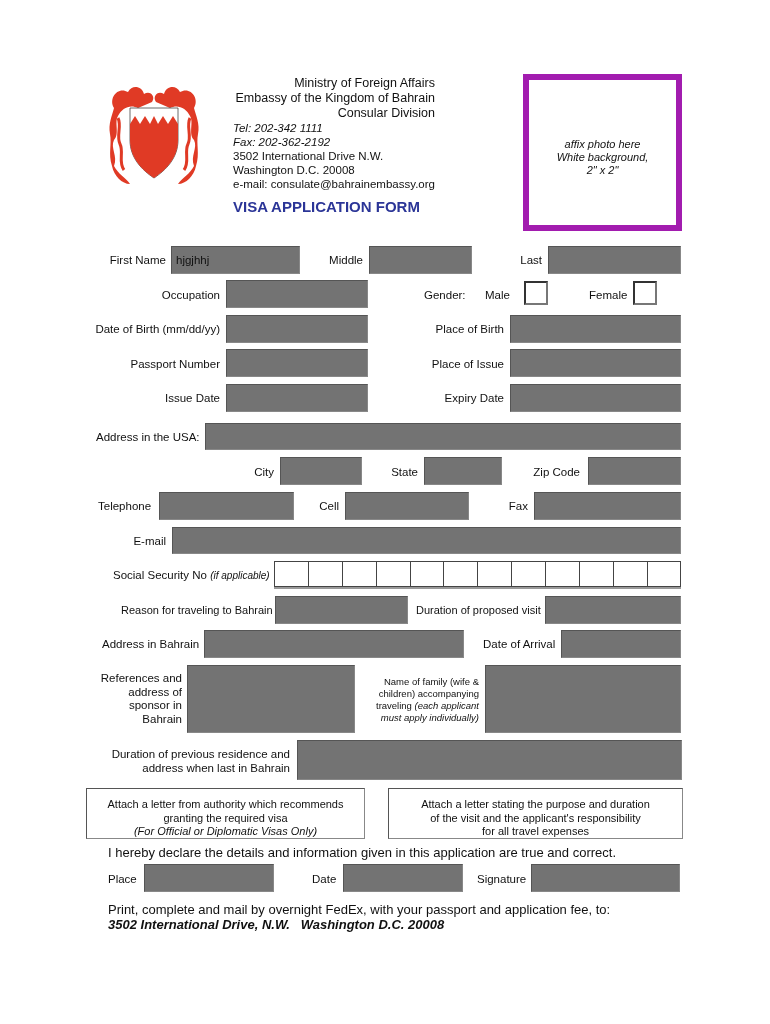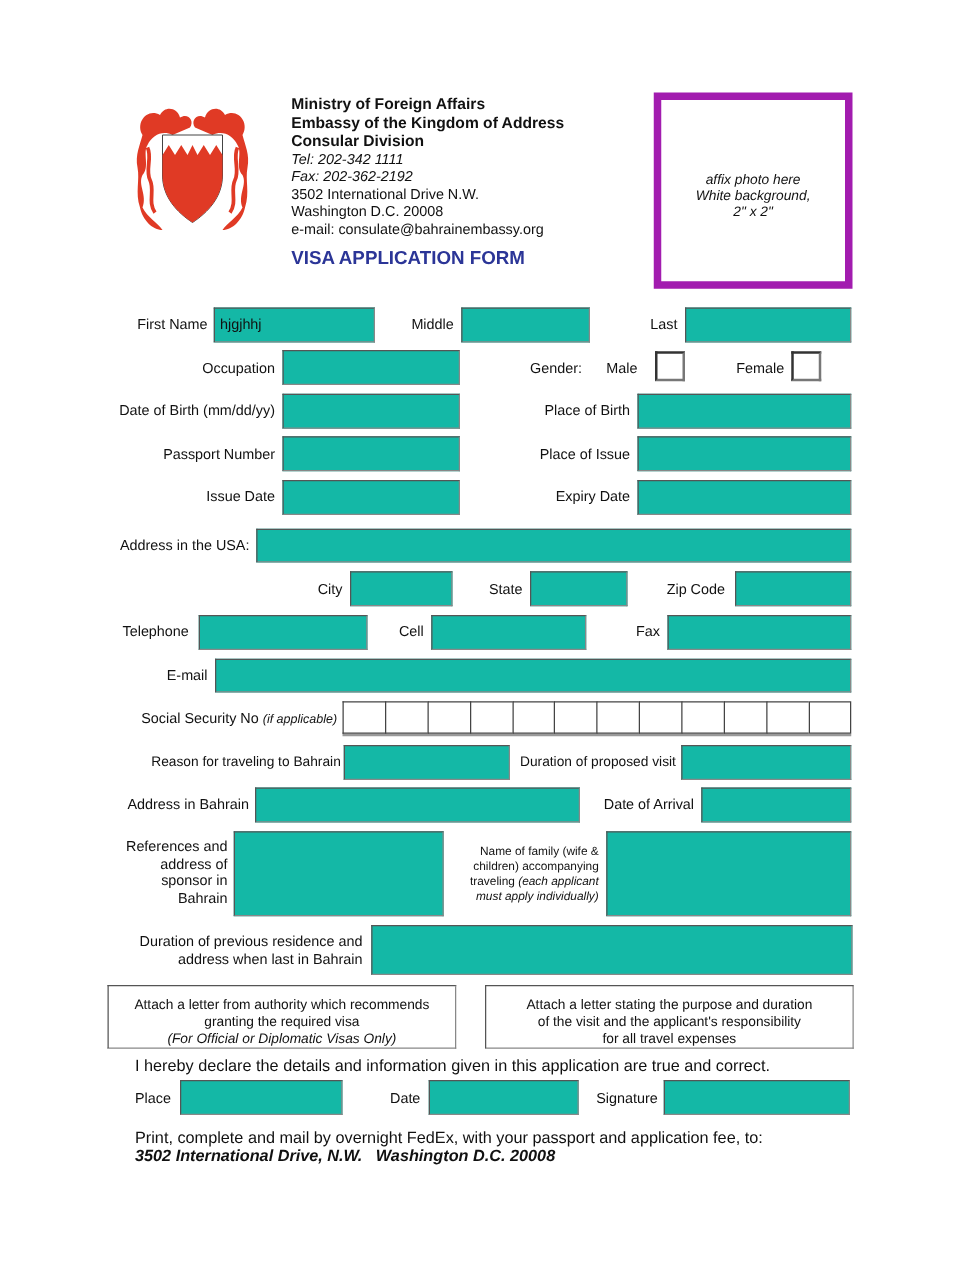--- a/index.html
+++ b/index.html
@@ -2,25 +2,25 @@
 <html><head>
 <meta charset="utf-8">
 <style>
   html, body { margin: 0; padding: 0; background: #ffffff; }
   body { width: 770px; height: 1024px; position: relative; overflow: hidden;
          font-family: "Liberation Sans", sans-serif; color: #111; }
   .abs { position: absolute; }
   .lbl { position: absolute; font-size: 11.5px; color: #111; white-space: nowrap; line-height: 14px; }
   .lbl.r { text-align: right; }
   .box { position: absolute; box-sizing: border-box; border: 1px solid #555;
-         border-right-color: #888; border-bottom-color: #888; background: #14b8a6;
+         border-right-color: #888; border-bottom-color: #888; background: #737373;
          font-size: 11.5px; padding: 0 4px; line-height: 26px; font-family: "Liberation Sans", sans-serif; color:#111; }
   .chk { position: absolute; box-sizing: border-box; width: 24px; height: 24px;
          border: 2px solid #333; border-right-color:#777; border-bottom-color:#777; background:#fff; }
-  .hdr-bold { font-weight: bold; font-size: 12.5px; line-height: 15px; }
+  .hdr-bold { font-weight: normal; font-size: 12.5px; line-height: 15px; text-align: right; }
   .hdr-it { font-style: italic; font-size: 11.5px; line-height: 14px; }
   .hdr-n { font-size: 11.5px; line-height: 14px; }
   .title { position:absolute; left:233px; top:198px; color:#2b3597; font-weight:bold; font-size:15px;text-align:center; }
   .photo { position:absolute; left:523px; top:74px; width:159px; height:157px; box-sizing:border-box;
            border:6px solid #a21caf; text-align:center; font-style:italic; font-size:11px; line-height:13px; }
   .photo .inner { position:absolute; left:0; right:0; top:58px; }
   .ssn { position:absolute; left:274px; top:561px; height:28px; display:flex; box-sizing:border-box;
          border-bottom:2px solid #999; }
   .ssn .cell { width:33.9px; height:26px; box-sizing:border-box; border:1px solid #444; border-right:none; }
   .ssn .cell:last-child { border-right:1px solid #444; }
@@ -42,21 +42,21 @@
     <path d="M10 40 C14 48 8 58 12 66 C16 74 10 84 16 92" stroke="#e03a25" stroke-width="3" fill="none"></path>
     <path d="M82 40 C78 48 84 58 80 66 C76 74 82 84 76 92" stroke="#e03a25" stroke-width="3" fill="none"></path>
 
     <path d="M22 30 L70 30 L70 62 C70 80 58 92 46 100 C34 92 22 80 22 62 Z" fill="#fff" stroke="#444" stroke-width="0.8"></path>
     <path d="M22 46 L27 38 L32 46 L37 38 L42 46 L46 38 L50 46 L55 38 L60 46 L65 38 L70 46 L70 62 C70 80 58 92 46 100 C34 92 22 80 22 62 Z" fill="#e03a25"></path>
   </svg>
 </div>
 
 <div class="abs" style="left:233px;top:76px;">
   <div class="hdr-bold">Ministry of Foreign Affairs</div>
-  <div class="hdr-bold">Embassy of the Kingdom of Address</div>
+  <div class="hdr-bold">Embassy of the Kingdom of Bahrain</div>
   <div class="hdr-bold">Consular Division</div>
   <div class="hdr-it">Tel: 202-342 1111</div>
   <div class="hdr-it">Fax: 202-362-2192</div>
   <div class="hdr-n">3502 International Drive N.W.</div>
   <div class="hdr-n">Washington D.C. 20008</div>
   <div class="hdr-n">e-mail: consulate@bahrainembassy.org</div>
 </div>
 <div class="title">VISA APPLICATION FORM</div>
 
 <div class="photo">

